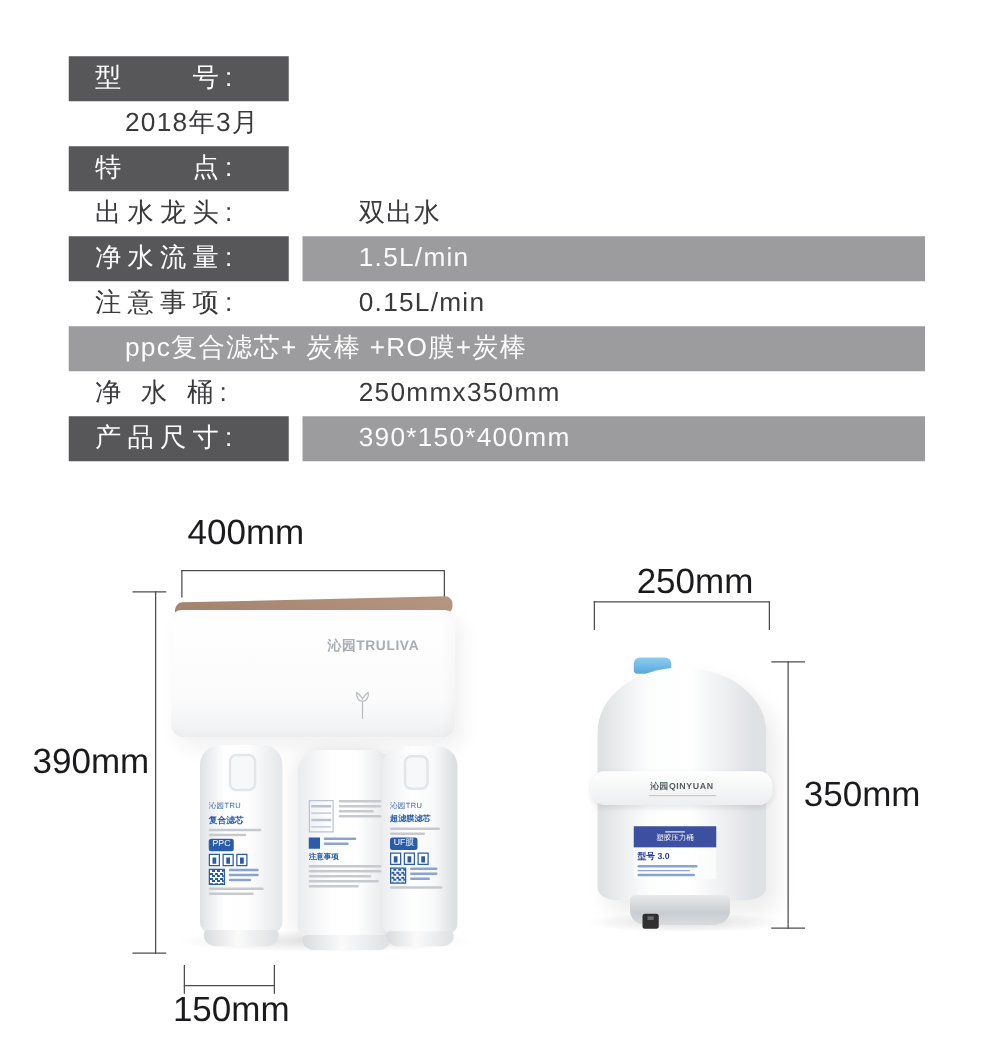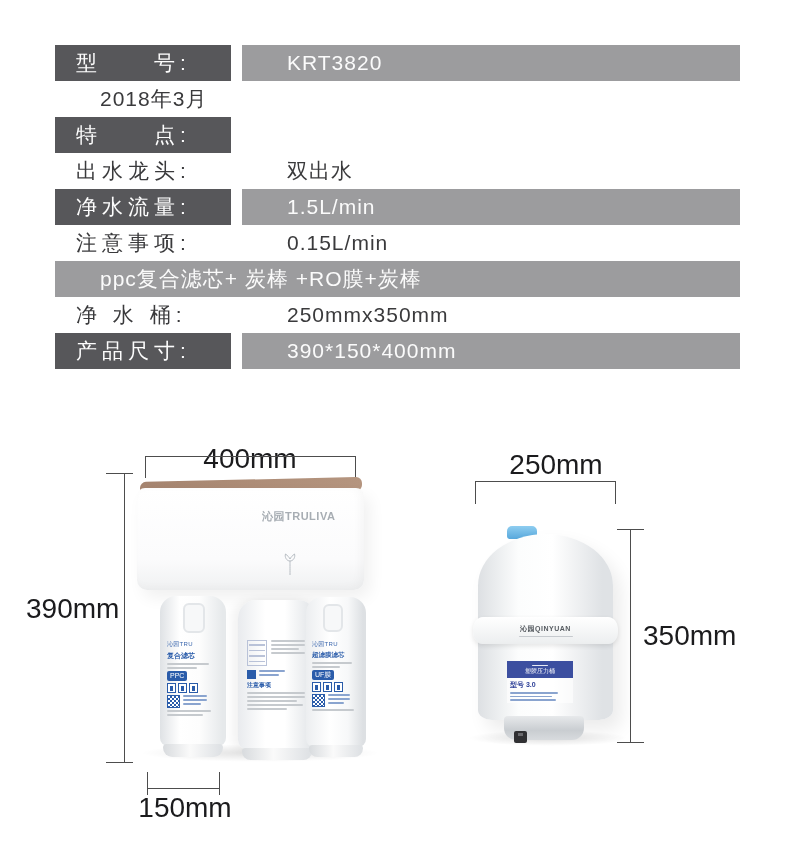--- a/index.html
+++ b/index.html
@@ -79,21 +79,20 @@
   #tank-valve i{display:block;width:5px;height:3px;margin:2px auto 0;background:#6a6a6e;}
 </style>
 </head>
 <body>
 
 <div id="screen">
 
   <div id="spec-table">
       <div class="spec-row dark">
         <div class="spec-label">型　　号:</div>
-        <div class="spec-value">KRT3820</div>
       </div>
       <div class="spec-row light">
         <div class="spec-value">2018年3月</div>
       </div>
       <div class="spec-row dark">
         <div class="spec-label">特　　点:</div>
       </div>
       <div class="spec-row light">
         <div class="spec-label">出水龙头:</div>
         <div class="spec-value">双出水</div>
@@ -114,21 +113,21 @@
         <div class="spec-value">250mmx350mm</div>
       </div>
       <div class="spec-row dark">
         <div class="spec-label">产品尺寸:</div>
         <div class="spec-value">390*150*400mm</div>
       </div>
     </div>
 
   <div>
 
-    <div class="dim-text" style="left:150px;top:443px;width:200px;text-align:center;">400mm</div>
+    <div class="dim-text" style="left:150px;top:410px;width:200px;">400mm</div>
     <div class="dim-line" style="left:145px;top:456px;width:211px;height:1px;"></div>
     <div class="dim-tick" style="left:145px;top:456px;width:1px;height:22px;"></div>
     <div class="dim-tick" style="left:355px;top:456px;width:1px;height:22px;"></div>
 
     <div class="dim-text" style="left:26px;top:593px;">390mm</div>
     <div class="dim-line" style="left:124px;top:473px;width:1px;height:290px;"></div>
     <div class="dim-tick" style="left:106px;top:473px;width:27px;height:1px;"></div>
     <div class="dim-tick" style="left:106px;top:762px;width:27px;height:1px;"></div>
 
     <div class="dim-line" style="left:147px;top:788px;width:73px;height:1px;"></div>

